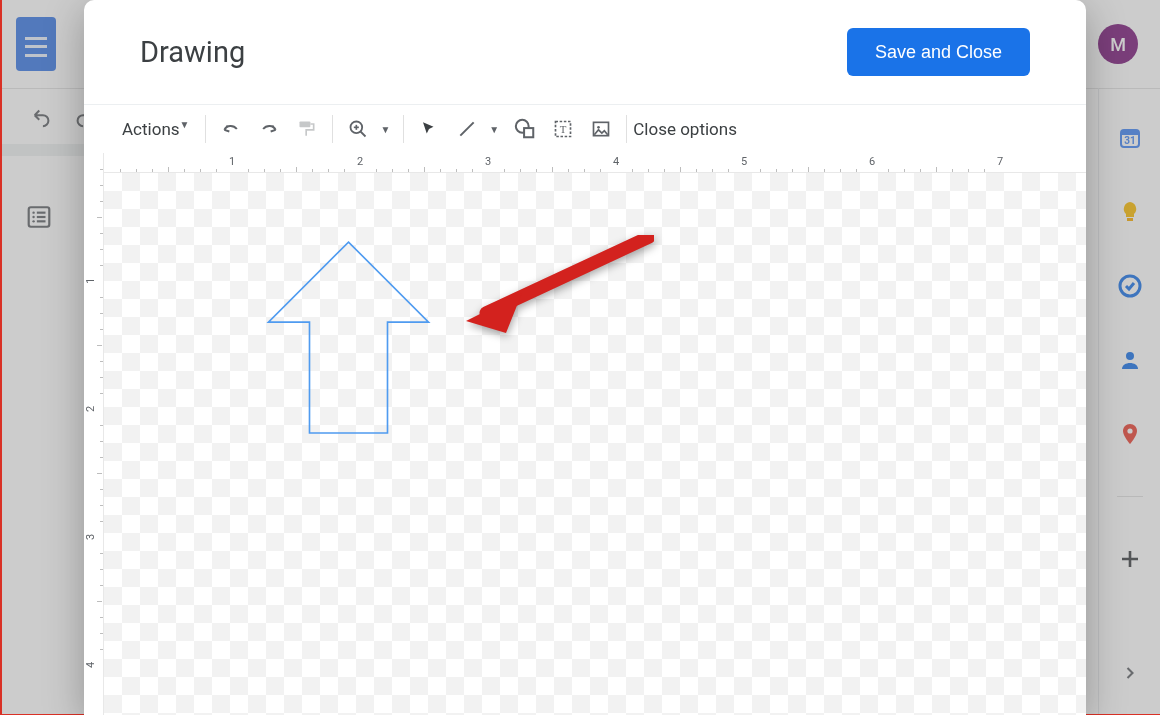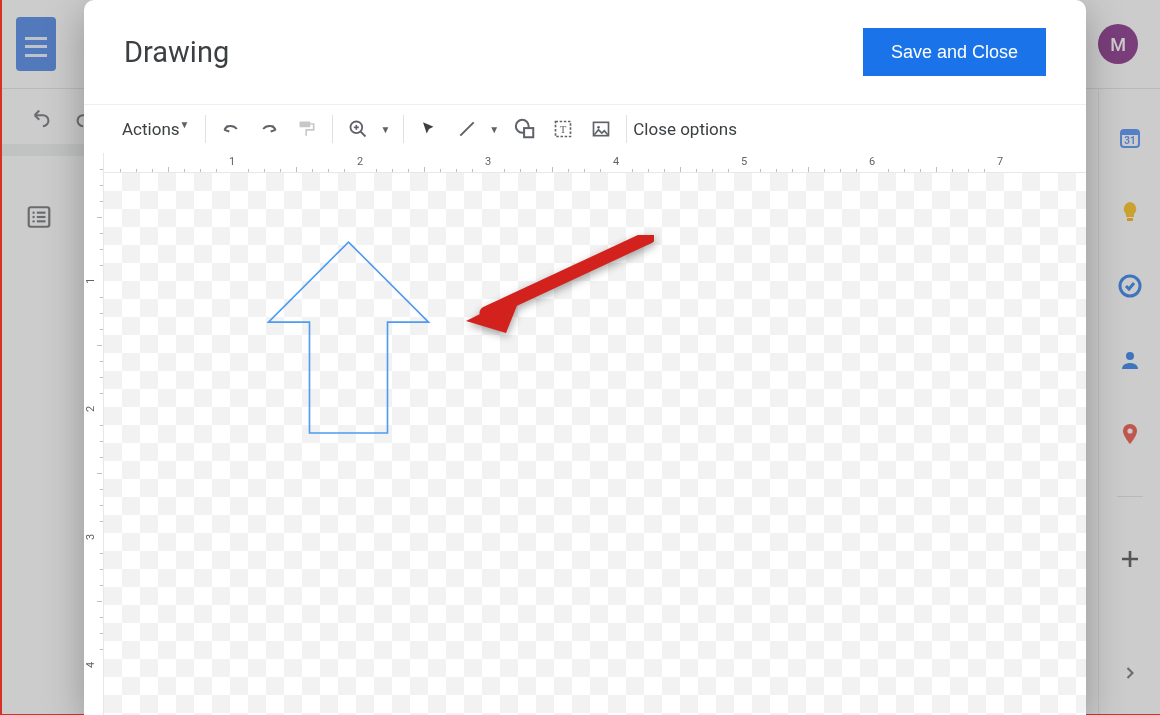--- a/index.html
+++ b/index.html
@@ -82,27 +82,27 @@
   
   .dialog {
     position:absolute; left:84px; top:0; width:1002px; height:715px;
     background:#fff; border-radius:10px 10px 0 0;
     box-shadow:0 10px 40px rgba(0,0,0,.28);
     display:flex; flex-direction:column;
     overflow:hidden;
   }
   .dlg-header{
     height:105px; display:flex; align-items:center;
-    padding:0 40px; justify-content:space-between;
+    padding:0 56px; justify-content:space-between;
     border-bottom:1px solid #eceff1;
   }
   .dlg-title{ font-size:29px; color:#3c4043; font-weight:400; }
   .save-btn{
     background:#1a73e8; color:#fff; border:none;
-    padding:0 28px; height:48px; border-radius:0;
+    padding:0 28px; height:48px; border-radius:6px;
     font-size:18px; font-weight:500; cursor:pointer;
   }
   .dlg-toolbar{
     height:48px; display:flex; align-items:center; gap:0;
     padding:0 38px; font-size:17px; color:#3c4043;
   }
   .actions{ display:flex; gap:4px; margin-right:16px; cursor:pointer;}
   .tool-grp{ display:flex; align-items:center; gap:14px; padding:0 13px; }
   .vsep{ width:1px; height:28px; background:#e0e0e0; }
   .tool-btn{ width:24px; height:24px; display:flex; align-items:center; justify-content:center; cursor:pointer; color:#5f6368; }

